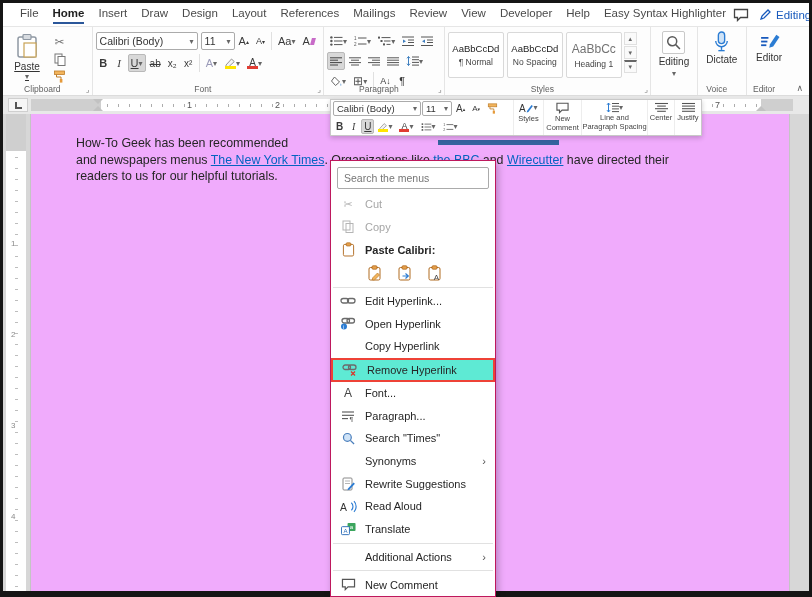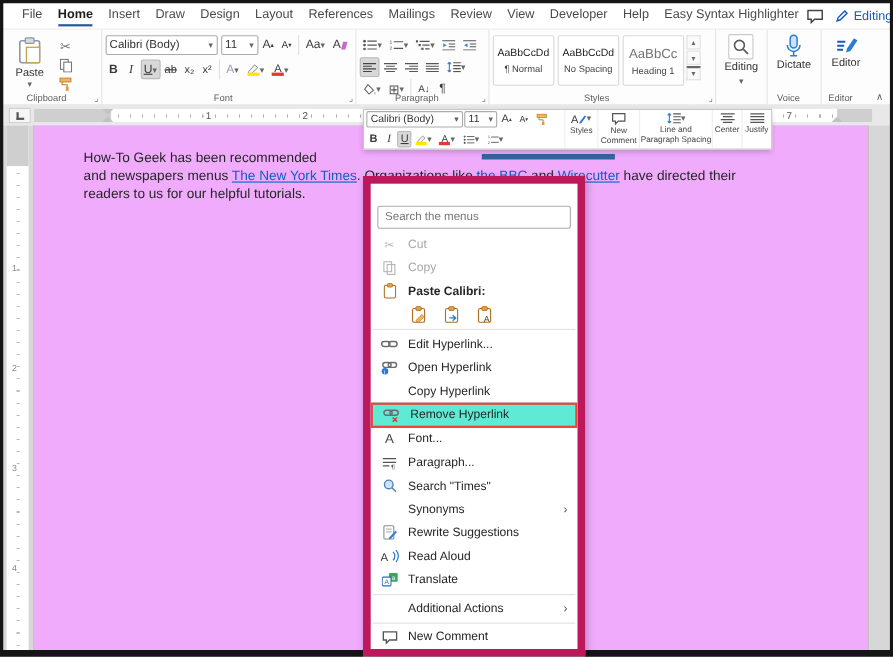--- a/index.html
+++ b/index.html
@@ -27,21 +27,21 @@
   .rbtn{display:inline-flex;align-items:center;justify-content:center;min-width:15px;height:18px;
     padding:0 2px;font-size:11px;color:#3a3a3a;border:1px solid transparent;border-radius:2px;}
   .rbtn.sel{background:#d8d8d8;border-color:#b9b9b9;}
   .combo{display:inline-flex;align-items:center;justify-content:space-between;height:18px;
     border:1px solid #ababab;border-radius:2px;background:#fff;font-size:10.5px;padding:0 3px;color:#333;}
   .vline{width:1px;height:18px;background:#e0e0e0;margin:0 2px;align-self:center;}
   .row{display:flex;align-items:center;gap:1px;margin-top:2px;}
   .colorbar{display:block;width:11px;height:3px;margin-top:-1px;}
   .stack{display:flex;flex-direction:column;align-items:center;line-height:1;}
   
-  .paste-big{display:flex;flex-direction:column;align-items:center;width:42px;padding-top:3px;}
+  .paste-big{display:flex;flex-direction:column;align-items:center;width:42px;padding-top:3px;text-decoration:underline;}
   .paste-big .lbl{font-size:10px;margin-top:2px;color:#333;}
   .clip-col{display:flex;flex-direction:column;gap:2px;margin-left:2px;padding-top:4px;}
   
   .style-card{width:56px;height:46px;border:1px solid #d9d9d9;background:#fff;border-radius:2px;
     display:flex;flex-direction:column;align-items:center;justify-content:center;gap:3px;}
   .style-card .pv{font-size:9.5px;color:#222;white-space:nowrap;}
   .style-card .nm{font-size:8.5px;color:#444;white-space:nowrap;}
   .style-card.h1 .pv{color:#737373;font-size:12px;}
   .style-card.h1 .nm{color:#444;}
   .sarrows{display:flex;flex-direction:column;justify-content:center;gap:1px;margin-left:2px;}
@@ -80,23 +80,23 @@
   .minibar{position:absolute;left:330px;top:99px;width:372px;height:37px;background:#fff;
     border:1px solid #c8c8c8;box-shadow:0 2px 5px rgba(0,0,0,.2);display:flex;z-index:5;}
   .mtb-left{width:182px;padding:1px 2px;display:flex;flex-direction:column;justify-content:space-between;}
   .mtb-row{display:flex;align-items:center;gap:1px;}
   .mtb-left .combo{height:15px;font-size:9.5px;}
   .mtb-left .rbtn{height:15px;min-width:13px;font-size:10px;}
   .mtb-col{display:flex;flex-direction:column;align-items:center;justify-content:flex-start;
     padding-top:2px;border-left:1px solid #ededed;font-size:7.5px;color:#444;text-align:center;line-height:1.15;}
   .mtb-col .lbl{margin-top:1px;}
   
-  .ctxmenu{position:absolute;left:330px;top:160px;width:202px;bottom:0;background:#fff;
-    border:7px solid #be185d;box-shadow:2px 3px 7px rgba(0,0,0,.25);z-index:4;
-    display:flex;flex-direction:column;padding-top:19px;font-size:11px;overflow:hidden;}
+  .ctxmenu{position:absolute;left:330px;top:160px;width:166px;bottom:0;background:#fff;
+    border:1px solid #be185d;box-shadow:2px 3px 7px rgba(0,0,0,.25);z-index:4;
+    display:flex;flex-direction:column;padding-top:5px;font-size:11px;overflow:hidden;}
   .cm-search{margin:1px 6px 4px;height:22px;border:1px solid #ababab;border-radius:2px;
     font-size:10.5px;color:#333;padding:0 6px;font-family:"Liberation Sans",sans-serif;outline:none;}
   .cm-search::placeholder{color:#767676;}
   .cm-item{height:23px;display:flex;align-items:center;padding:0 6px 0 8px;color:#262626;position:relative;}
   .cm-item .ic{width:18px;display:flex;justify-content:center;margin-right:8px;flex:none;}
   .cm-item .lb{white-space:nowrap;}
   .cm-item.disabled{color:#a6a6a6;}
   .cm-item.disabled svg *{stroke:#b5b5b5 !important;fill:none;}
   .cm-item.bold .lb{font-weight:700;}
   .cm-item.hl{background:#5eead4;border:2px solid #ee4236;height:24px;}

